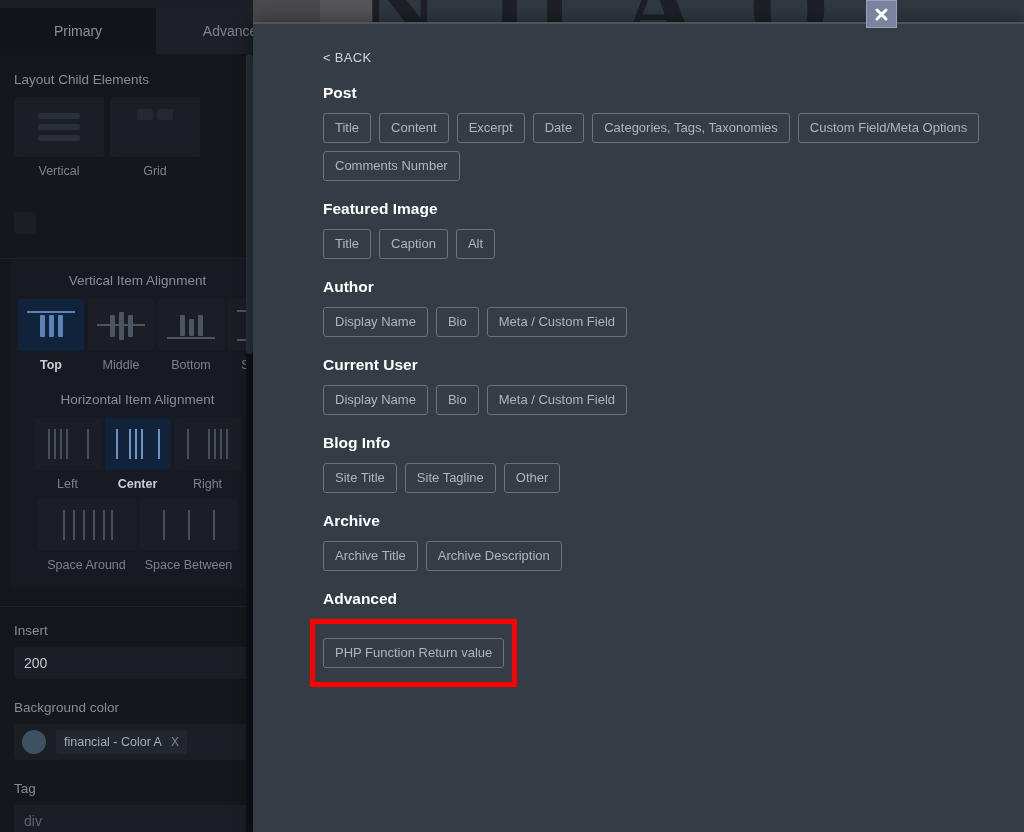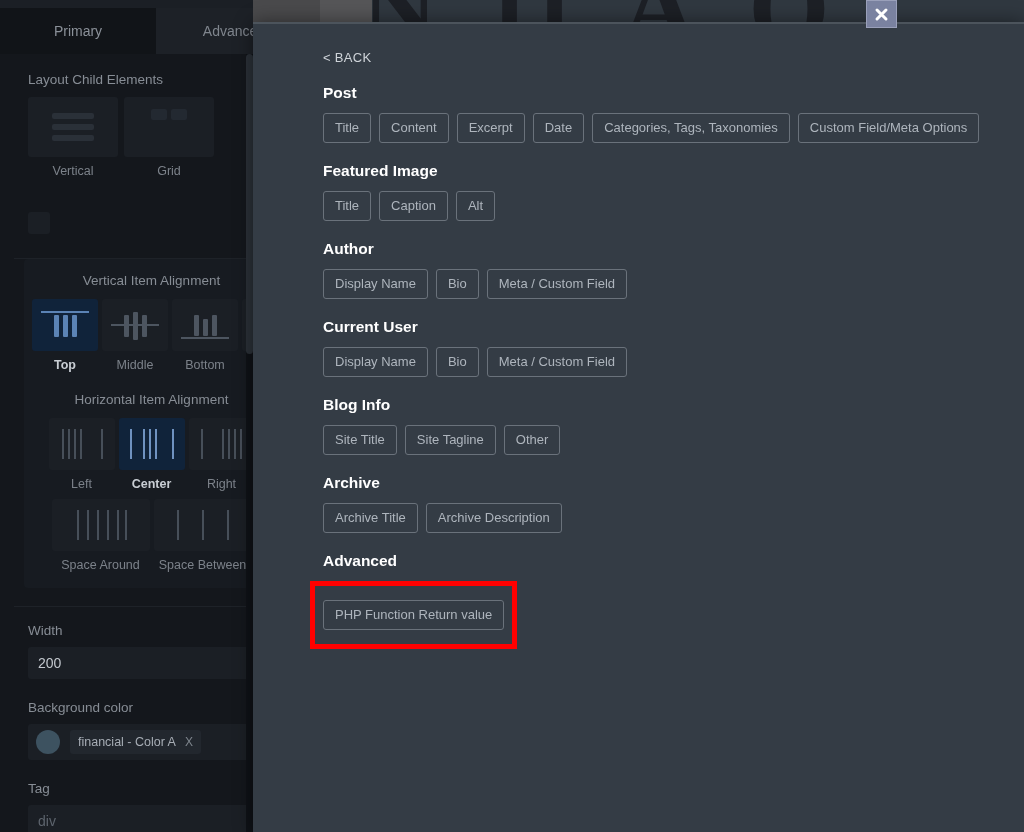--- a/index.html
+++ b/index.html
@@ -80,21 +80,21 @@
     font-size: 14px;
     color: #8b9199;
     background: #111418;
     cursor: pointer;
   }
   .panel-tab.inactive {
     background: #1d2127;
     color: #7f858d;
   }
 
-  .panel-body { position: absolute; left: 14px; top: 54px; width: 275px; bottom: 0; }
+  .panel-body { position: absolute; left: 0; top: 54px; width: 275px; bottom: 0; }
 
   .field-label {
     font-size: 13.5px;
     color: #878d95;
     padding: 0 0 0 14px;
   }
   .section-label-center {
     font-size: 13.5px;
     color: #878d95;
     text-align: center;
@@ -464,21 +464,21 @@
             </div>
             <div class="opt-cap">Space Between</div>
           </div>
         </div>
       </div>
 
       <div style="height:18px"></div>
       <div class="divider"></div>
 
       <div style="height:16px"></div>
-      <div class="field-label">Width</div>
+      <div class="field-label">Insert</div>
       <div style="height:9px"></div>
       <div class="textinput">200</div>
 
       <div style="height:21px"></div>
       <div class="field-label">Background color</div>
       <div style="height:9px"></div>
       <div class="colorrow">
         <div class="swatch"></div>
         <div class="chip">
           <span>financial - Color A</span>
@@ -507,20 +507,21 @@
       
       <div class="grp">
         <div class="grp-title">Post</div>
         <div class="btns">
           <button class="dbtn">Title</button>
           <button class="dbtn">Content</button>
           <button class="dbtn">Excerpt</button>
           <button class="dbtn">Date</button>
           <button class="dbtn">Categories, Tags, Taxonomies</button>
           <button class="dbtn">Custom Field/Meta Options</button>
+          <button class="dbtn">Comments Number</button>
         </div>
       </div>
 
       
       <div class="grp">
         <div class="grp-title">Featured Image</div>
         <div class="btns">
           <button class="dbtn">Title</button>
           <button class="dbtn">Caption</button>
           <button class="dbtn">Alt</button>

